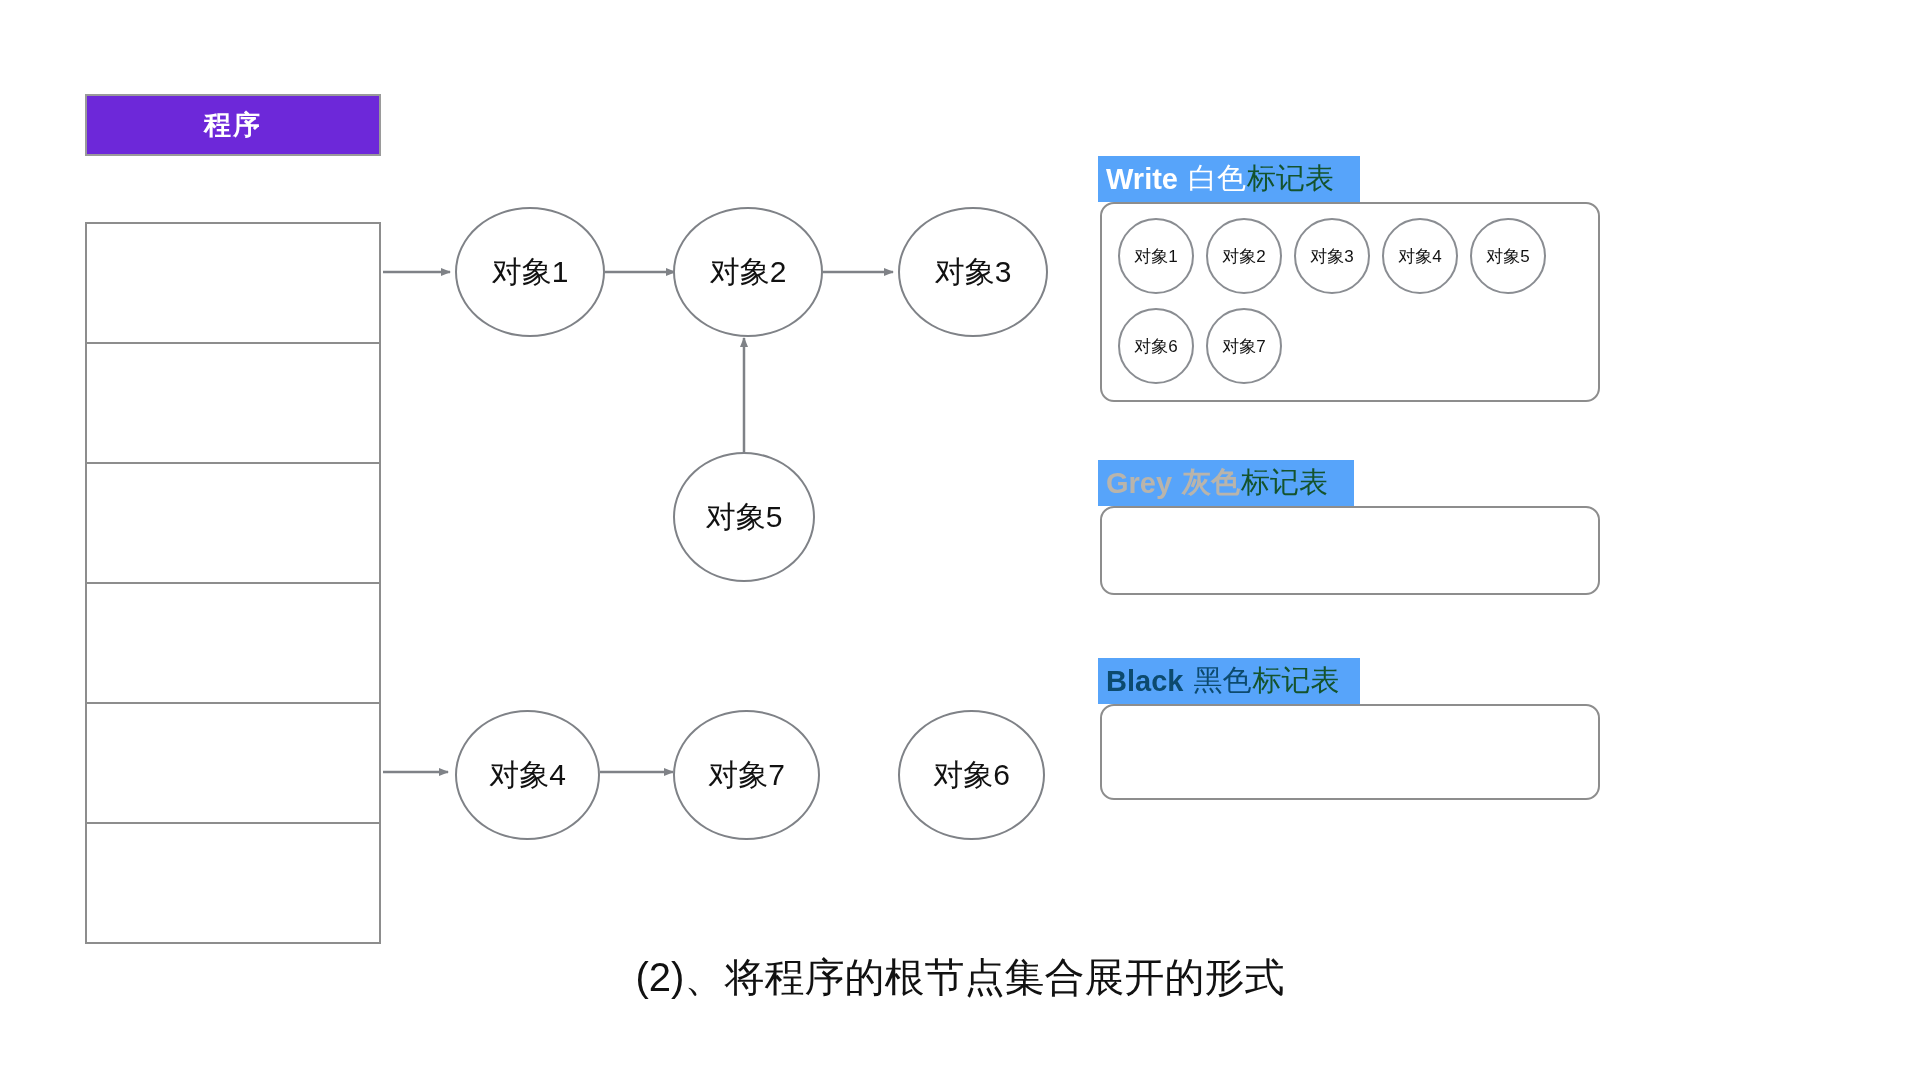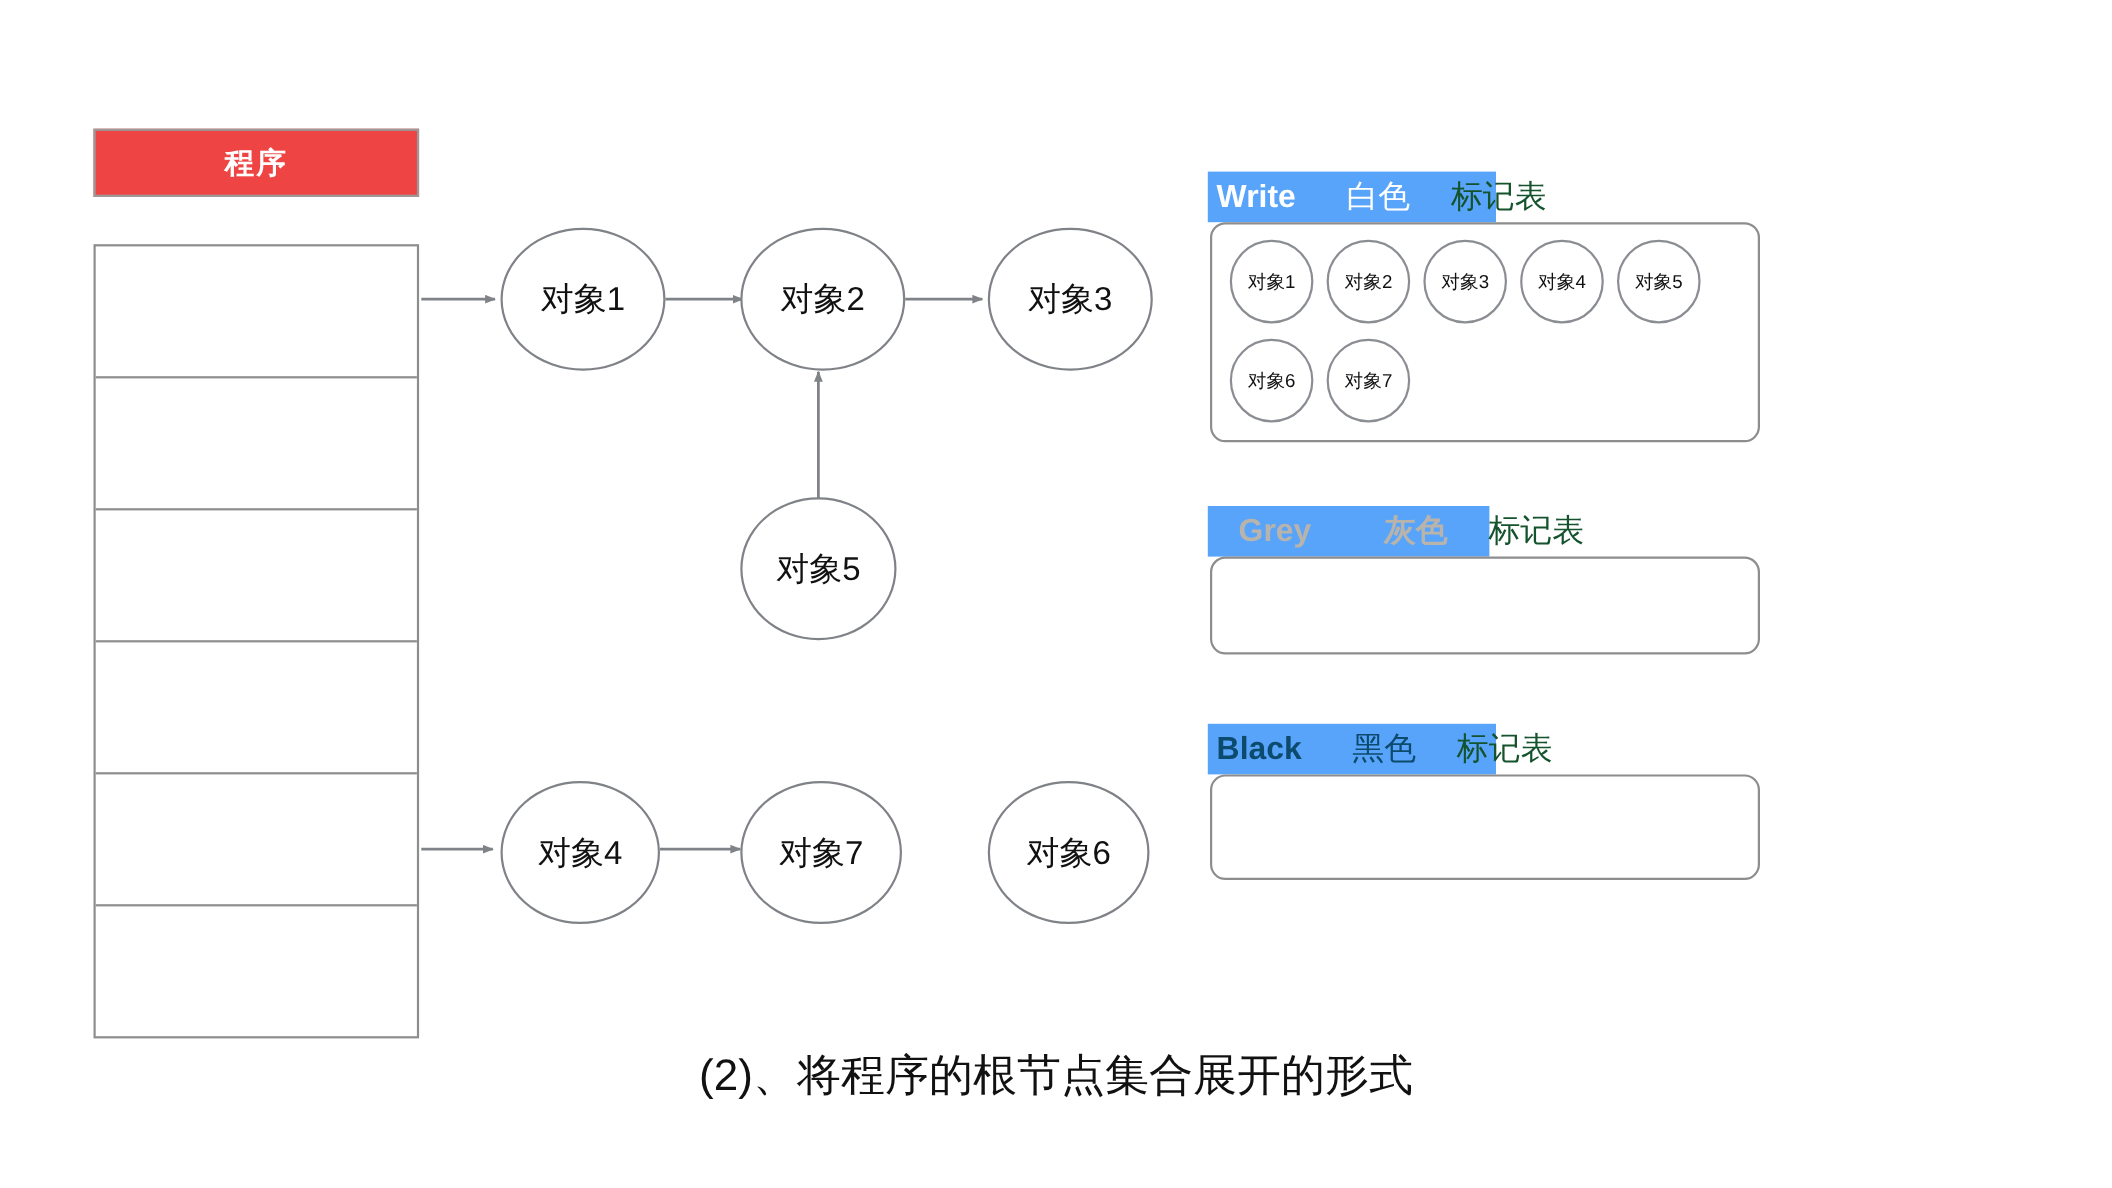--- a/index.html
+++ b/index.html
@@ -23,31 +23,30 @@
     height: 1080px;
   }
 
   
   .program-header {
     position: absolute;
     left: 85px;
     top: 94px;
     width: 296px;
     height: 62px;
-    background: #ef4444;
+    background: #6d28d9;
     border: 2px solid #9a9a9a;
     box-sizing: border-box;
     display: flex;
     align-items: center;
     justify-content: center;
     color: #ffffff;
     font-size: 27px;
     font-weight: bold;
     letter-spacing: 2px;
-    margin-top: 23px;
   }
 
   .rootset-bar {
     position: absolute;
     left: 83px;
     top: 178px;
     width: 300px;
     height: 44px;
     background: #57a4fa;
     display: flex;
@@ -95,34 +94,33 @@
   .panel-header {
     position: absolute;
     height: 46px;
     background: #57a4fa;
     display: flex;
     align-items: center;
     box-sizing: border-box;
     padding-left: 8px;
     font-size: 29px;
     white-space: nowrap;
-    gap: 36px;
   }
   .panel-header .en {
     font-weight: bold;
     margin-right: 10px;
   }
   .panel-header .cn-colored {
     margin-right: 1px;
   }
   .panel-header .cn-rest {
     color: #14532d;
   }
   .hdr-write .en, .hdr-write .cn-colored { color: #ffffff; }
-  .hdr-grey  .en, .hdr-grey  .cn-colored { color: #b9b4ab; font-weight: bold; margin-left: 20px; }
+  .hdr-grey  .en, .hdr-grey  .cn-colored { color: #b9b4ab; font-weight: bold; }
   .hdr-grey  .cn-colored { font-weight: bold; }
   .hdr-black .en, .hdr-black .cn-colored { color: #0c4a6e; }
   .hdr-black .cn-colored { font-weight: normal; }
 
   .panel-box {
     position: absolute;
     border: 2px solid #8d8d8d;
     border-radius: 14px;
     background: #ffffff;
     box-sizing: border-box;

